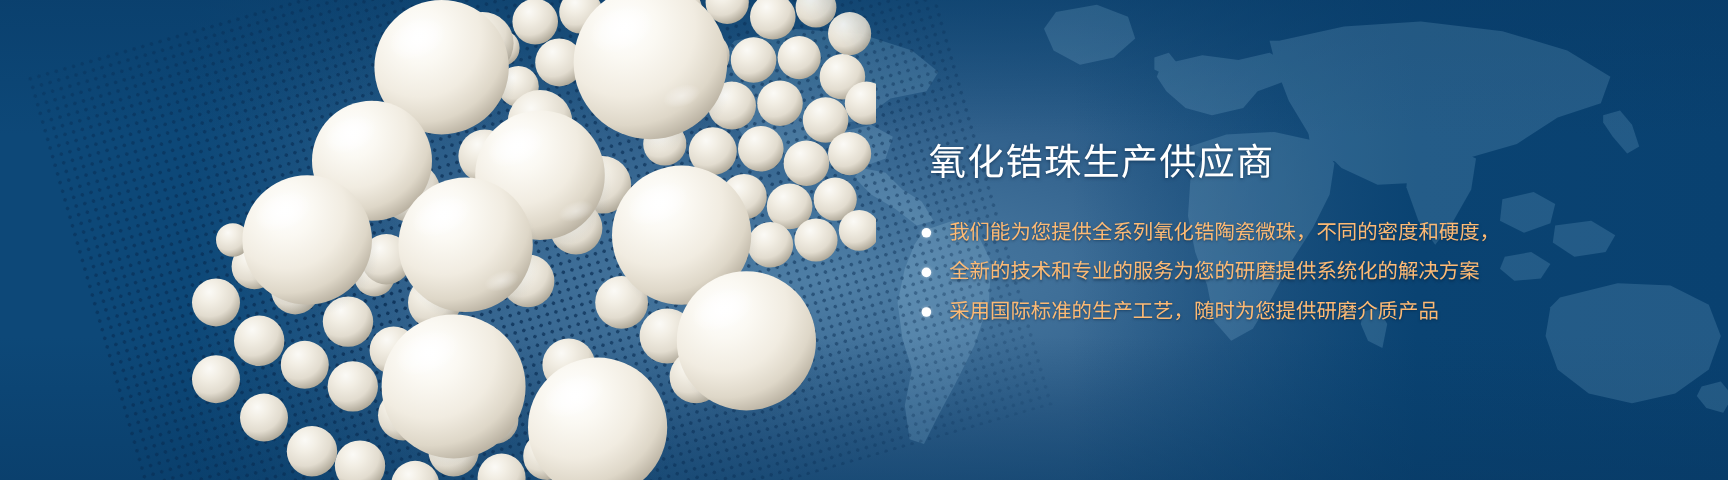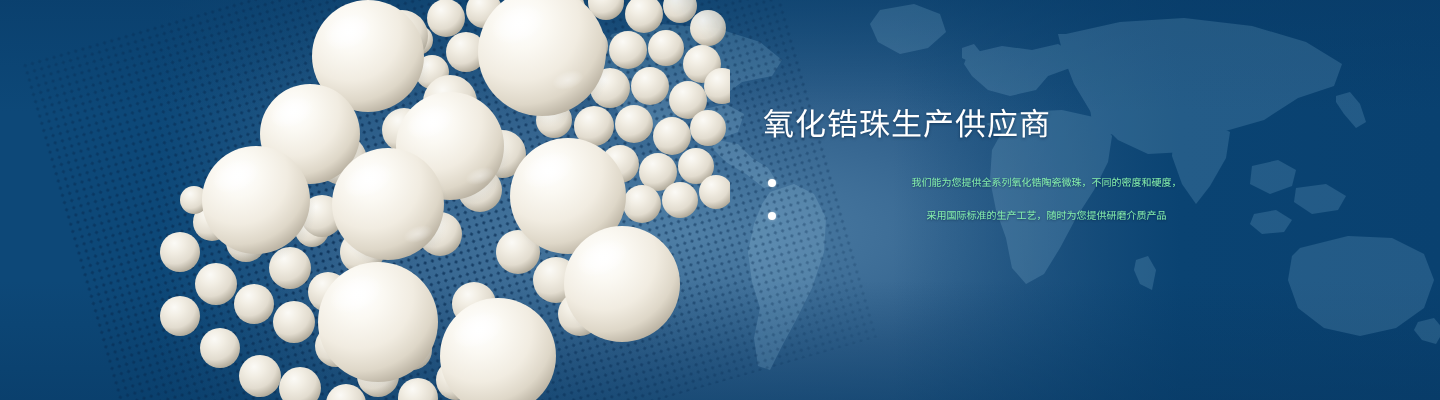--- a/index.html
+++ b/index.html
@@ -67,42 +67,41 @@
   }
   .beads svg{display:block;width:100%;height:100%;}
 
   
   .copy{
     position:absolute;
     left:762px;top:104px;
     width:540px;
   }
   .headline{
-    margin:1px;
+    margin:12px;
     font-size:31px;
     line-height:40px;
     font-weight:400;
     letter-spacing:1px;
     color:#ffffff;
     text-shadow:0 1px 3px rgba(3,28,54,.55);
   }
   .bullets{
     list-style:none;
     margin:26px 0 0 0;
     padding:0;
   }
   .bullet{
     position:relative;
     padding-left:29px;
     margin-bottom:9px;
-    font-size:10px;
+    font-size:17px;
     line-height:24px;
-    color:#86efac;
+    color:#fdba74;
     text-shadow:0 1px 2px rgba(3,28,54,.5);
-    text-align:center;
   }
   .bullet:last-child{margin-bottom:16px;}
   .bullet .dot{
     position:absolute;
     left:6px;top:8px;
     width:8px;height:8px;
     border-radius:50%;
     background:#ffffff;
     box-shadow:0 0 3px rgba(255,255,255,.45);
   }
@@ -324,20 +323,24 @@
 
     <h1 class="headline">氧化锆珠生产供应商</h1>
 
     <ul class="bullets">
 
       <li class="bullet">
         <span class="dot"></span>
         <span class="line">我们能为您提供全系列氧化锆陶瓷微珠，不同的密度和硬度，</span>
       </li>
 
+      <li class="bullet">
+        <span class="dot"></span>
+        <span class="line">全新的技术和专业的服务为您的研磨提供系统化的解决方案</span>
+      </li>
 
       <li class="bullet">
         <span class="dot"></span>
         <span class="line">采用国际标准的生产工艺，随时为您提供研磨介质产品</span>
       </li>
 
     </ul>
   </div>
 
 </div>

